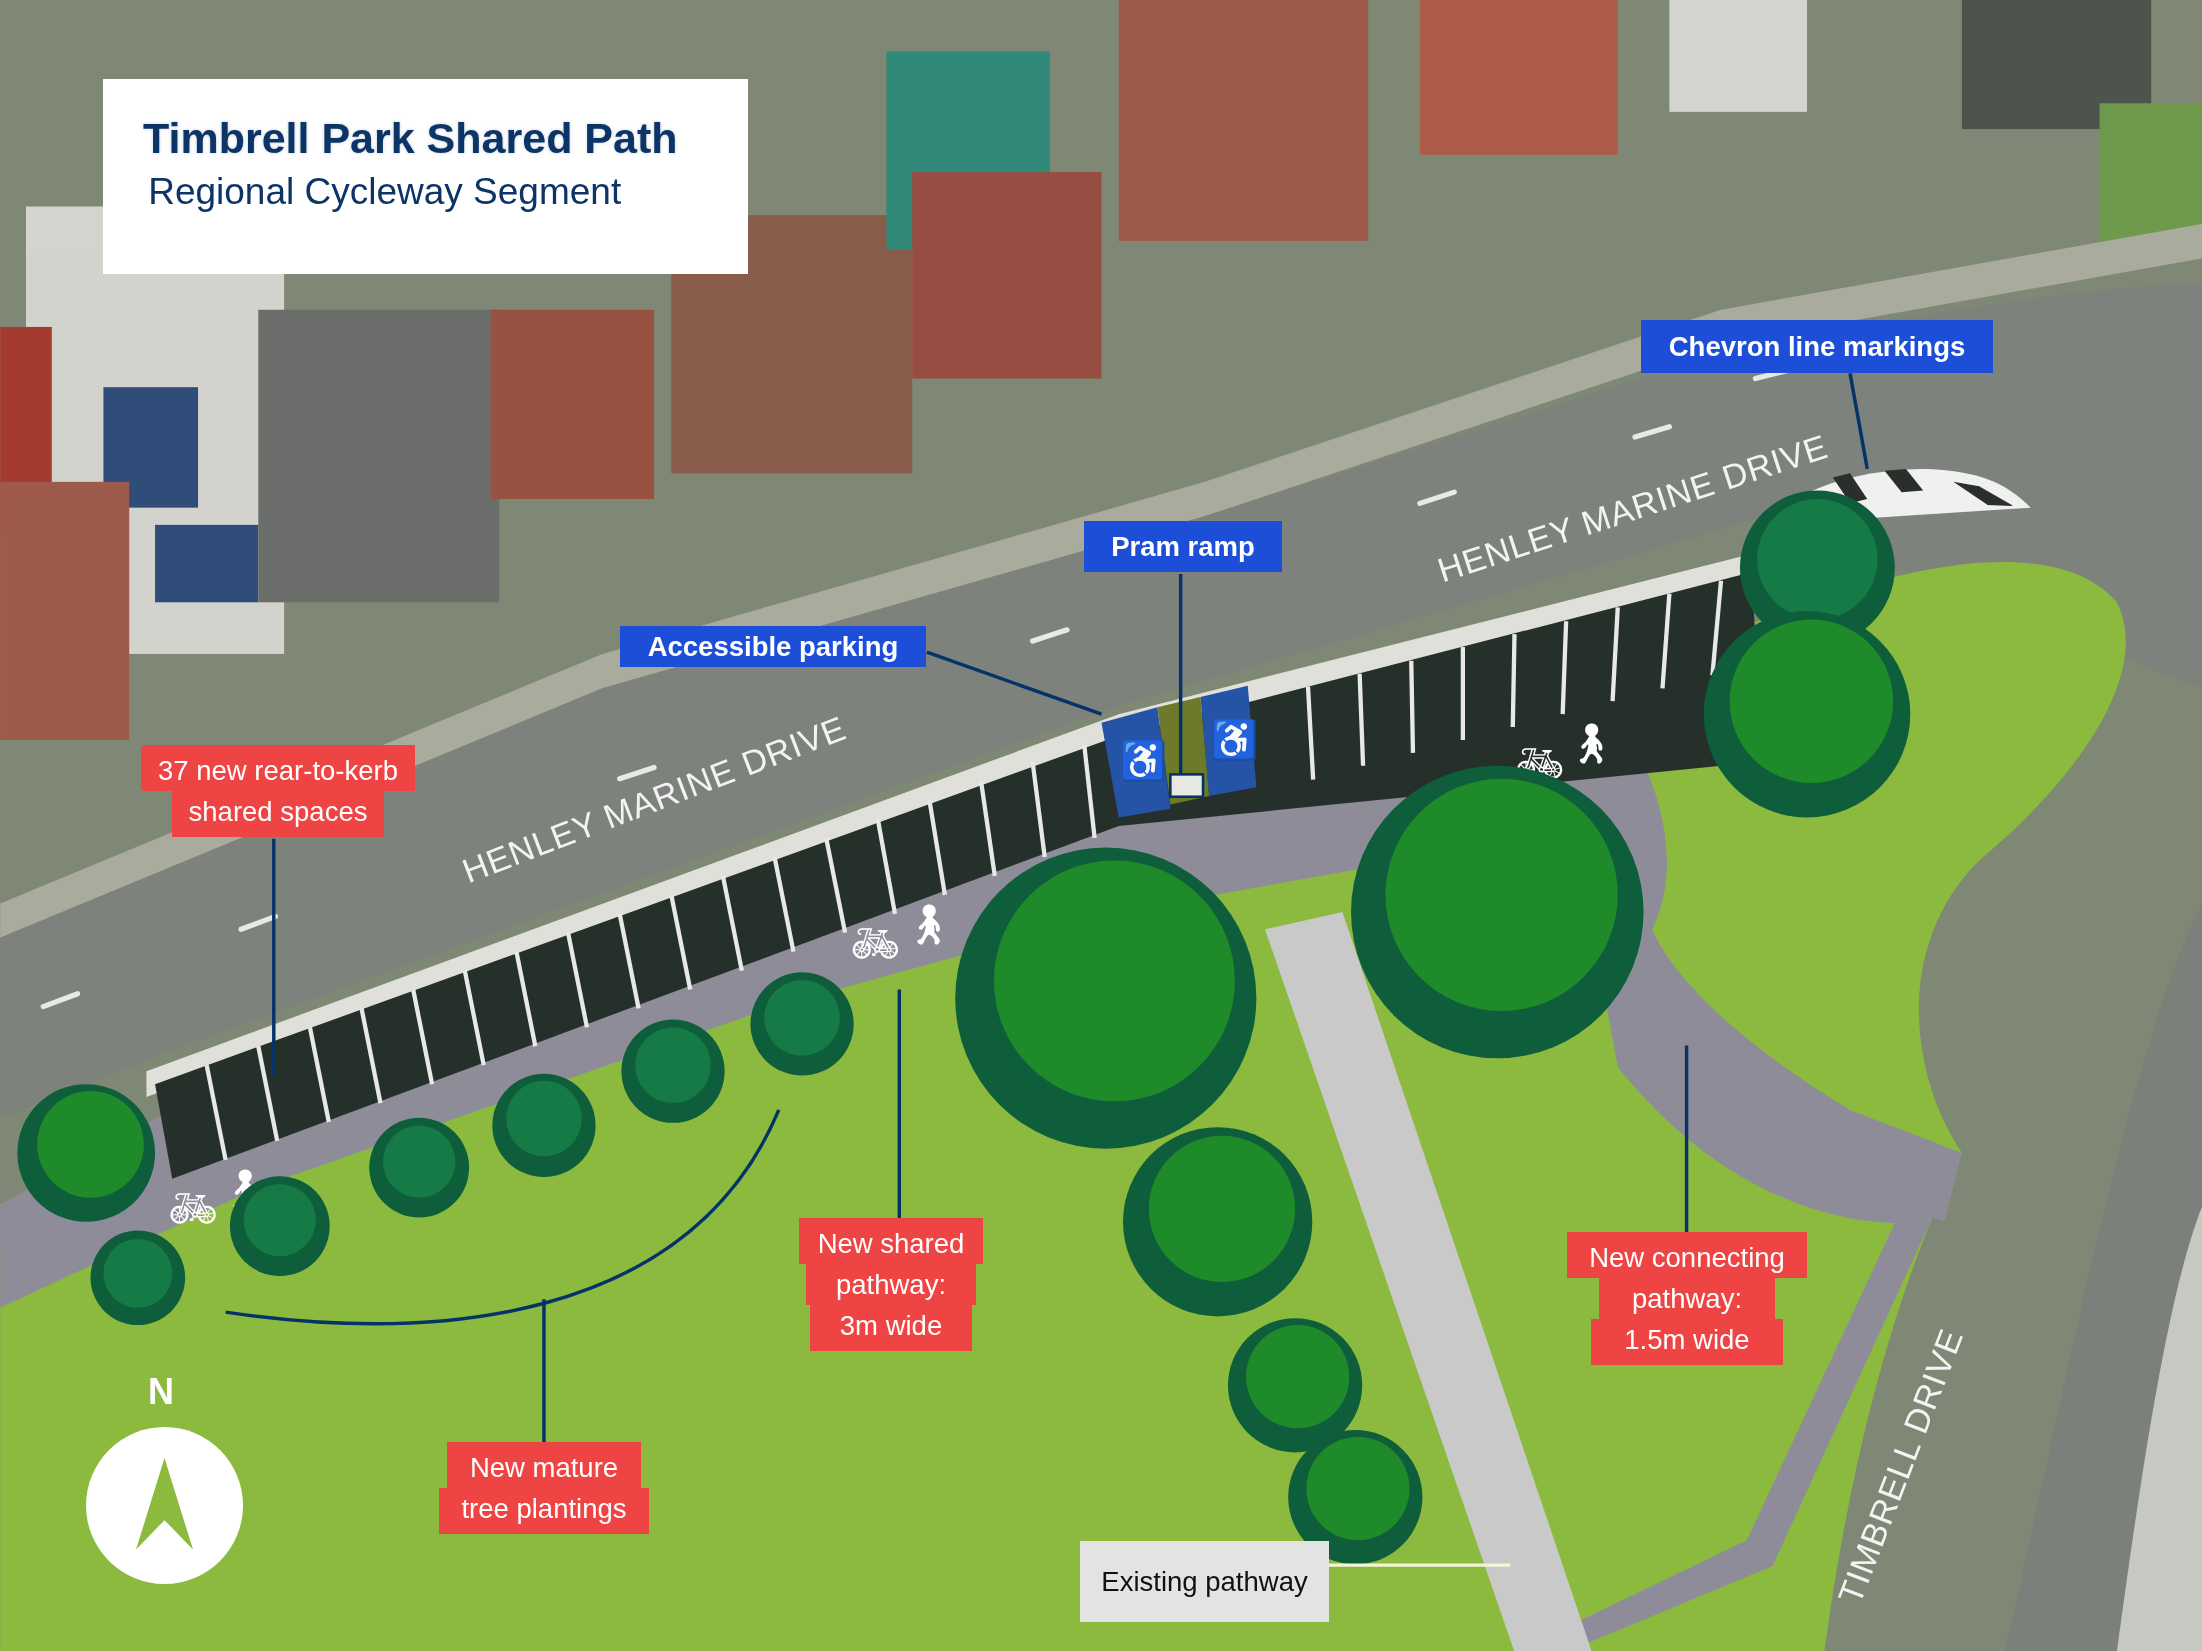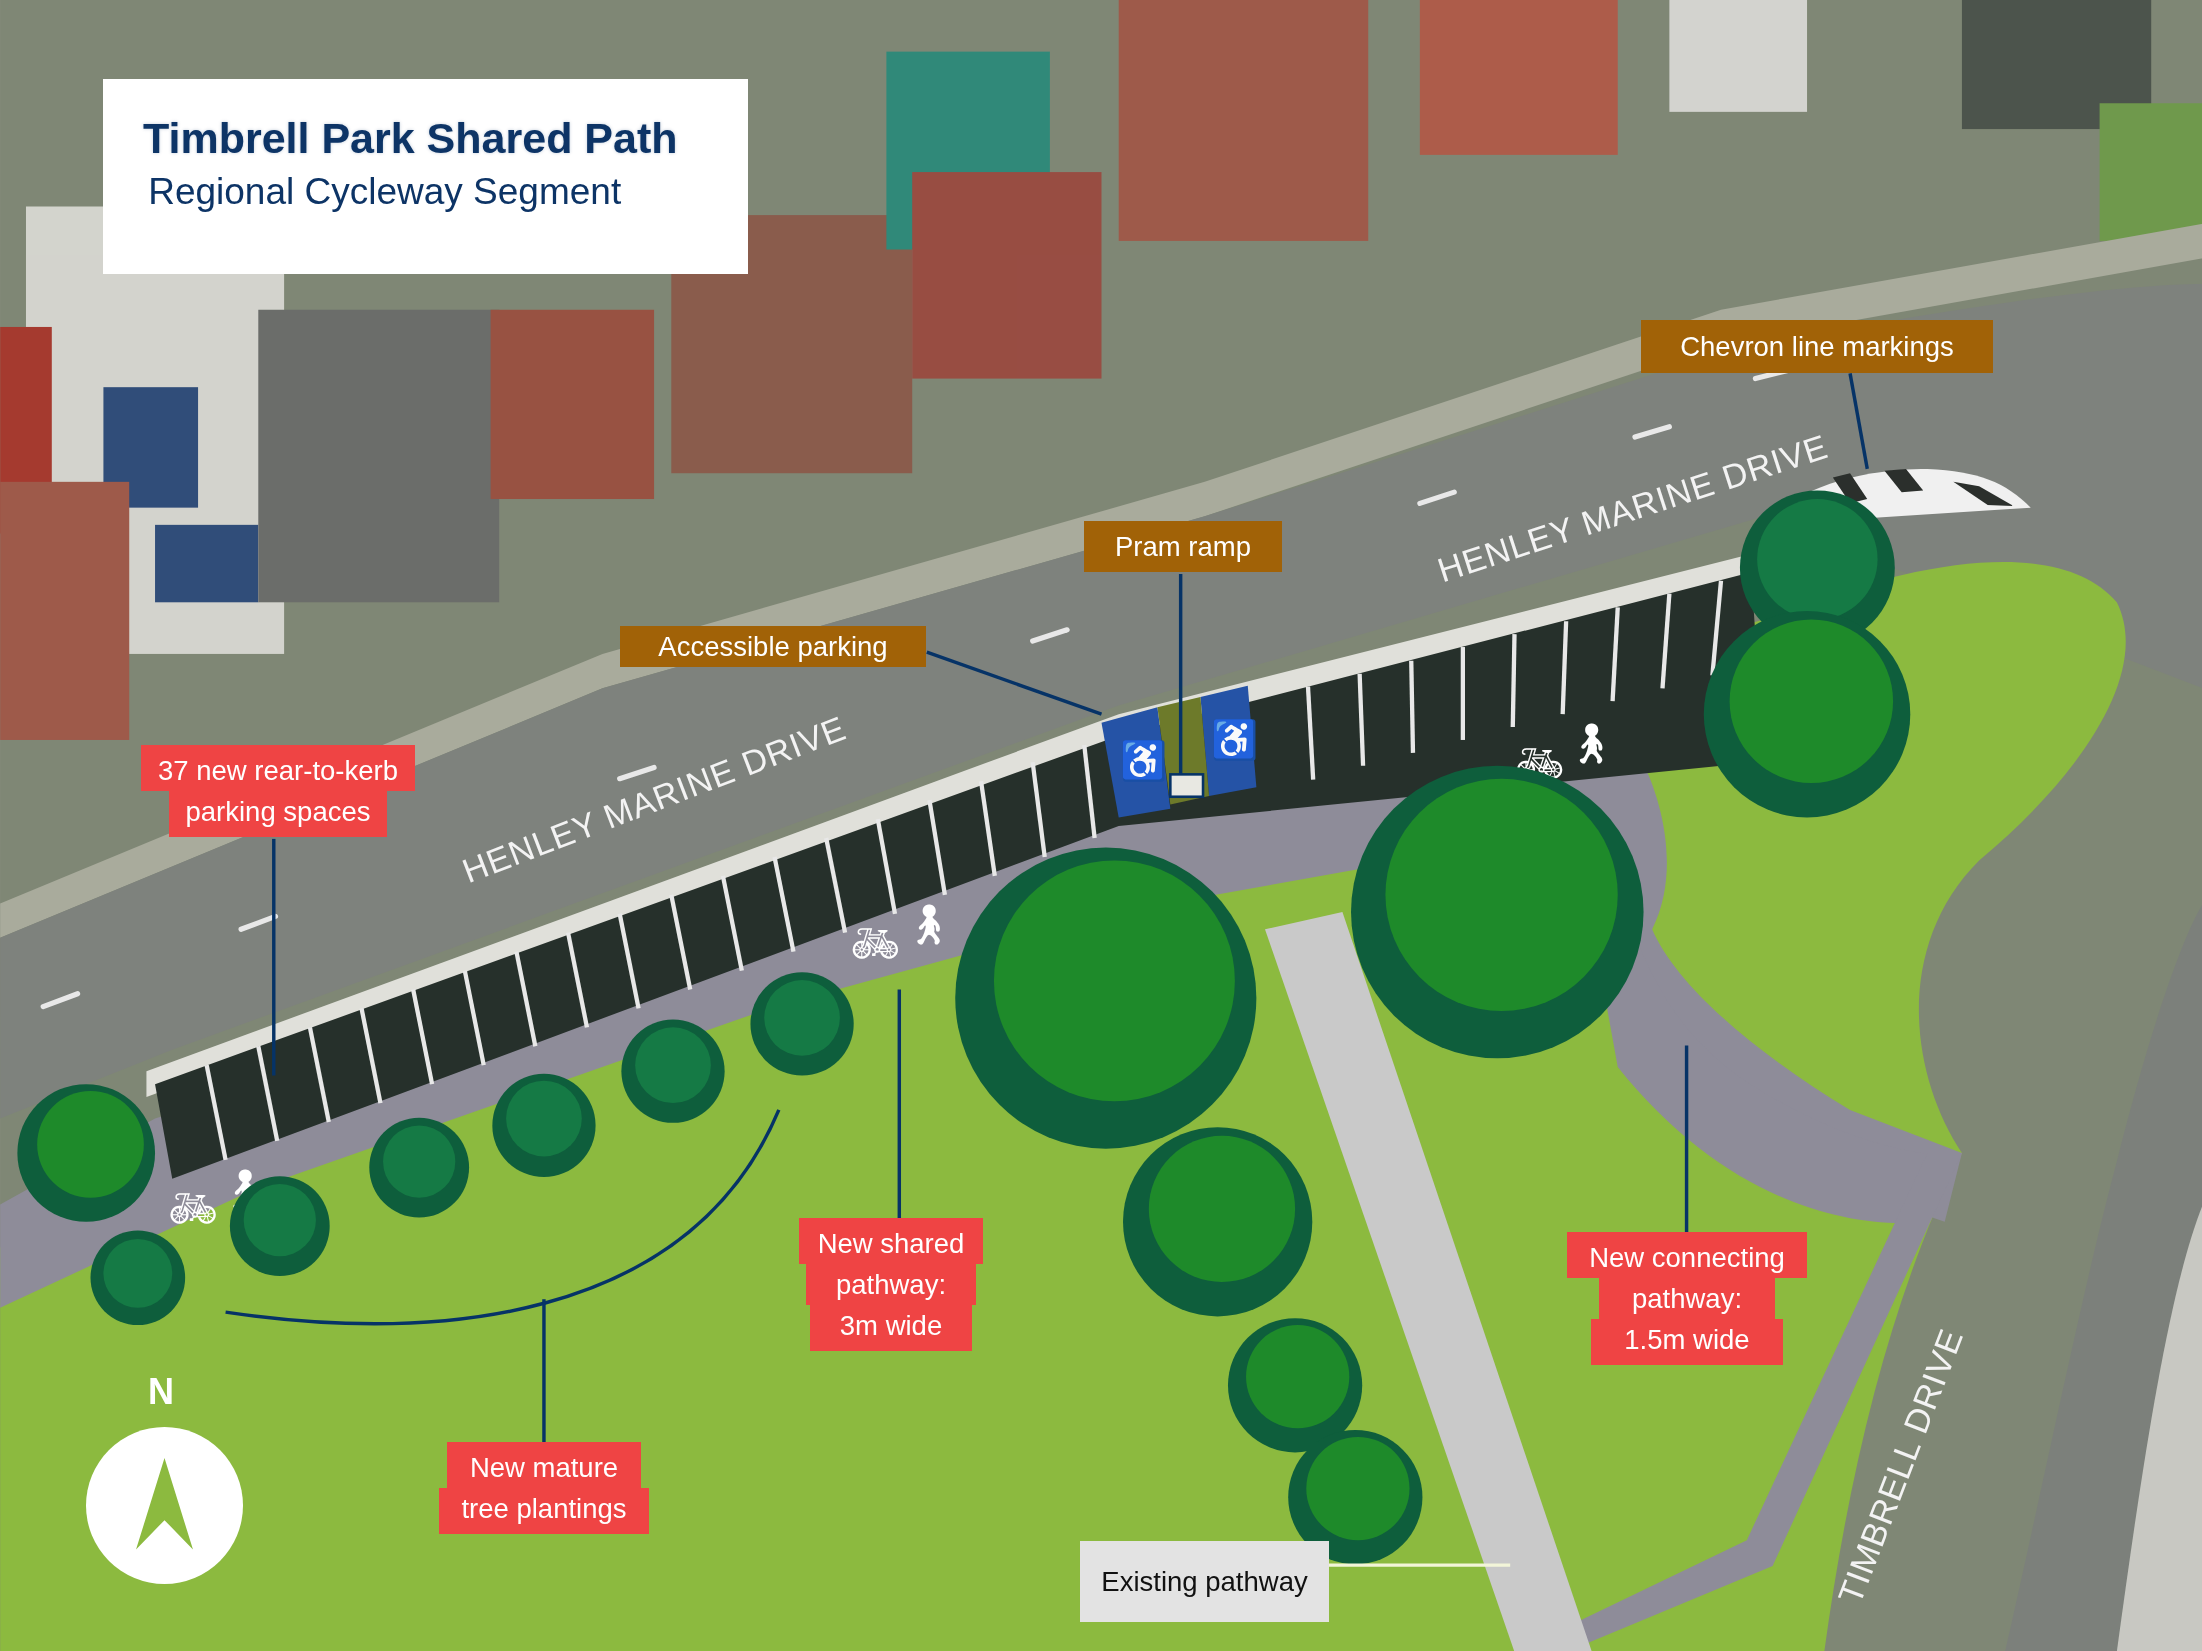--- a/index.html
+++ b/index.html
@@ -3,21 +3,21 @@
 <meta charset="utf-8">
 <style>
   html, body { margin:0; padding:0; }
   body { width:2203px; height:1652px; overflow:hidden; position:relative; font-family:"Liberation Sans", sans-serif; background:#8b8f86; }
   .map { position:absolute; left:0; top:0; width:2203px; height:1652px; }
   .title-box { position:absolute; left:103px; top:79px; width:645px; height:195px; background:#ffffff; box-sizing:border-box; padding:33px 0 0 40px; color:#0d3466; }
   .title-box .t1 { font-weight:bold; font-size:43px; line-height:52px; text-shadow:0 0 3.4px rgba(13,52,102,0.25); }
   .title-box .t2 { font-size:37px; line-height:55px; margin-left:5.2px; }
   .label { position:absolute; color:#ffffff; font-size:27.5px; line-height:41px; text-align:center; }
   .label .ln { display:block; margin:0 auto; background:#ef4444; padding:0 17px; width:max-content; }
-  .label.single { background:#a16207; padding:5.2px 22.4px; }
+  .label.single { background:#1d4ed8; padding:5.2px 22.4px;font-weight:bold; }
   .label.light { background:#e3e3e3; color:#111; padding:3.4px 20.6px; }
   .street { position:absolute; color:#f3f3f3; font-size:34px; letter-spacing:0.9px; white-space:nowrap; transform-origin:left bottom; font-weight:normal; }
   .north-n { position:absolute; left:148px; top:1371px; color:#ffffff; font-weight:bold; font-size:36px; }
   .north-circle { position:absolute; left:86px; top:1427px; width:157px; height:157px; border-radius:50%; background:#ffffff; }
   .north-circle svg { position:absolute; left:0; top:0; }
 </style>
 </head>
 <body>
 
 <svg class="map" viewBox="0 0 2560 1920" width="2203" height="1652" xmlns="http://www.w3.org/2000/svg">
@@ -213,21 +213,21 @@
 <div class="label single" style="left:1084px; top:521px; width:198px; box-sizing:border-box; padding:5.2px 0;">
   <span>Pram ramp</span>
 </div>
 
 <div class="label single" style="left:620px; top:626px; width:306px; box-sizing:border-box; padding:0 0;">
   <span>Accessible parking</span>
 </div>
 
 <div class="label" style="left:116px; top:745px; width:324px;">
   <span class="ln" style="padding:5.2px 17px 0;">37 new rear-to-kerb</span>
-  <span class="ln" style="padding:0 17px 5.2px;">parking spaces</span>
+  <span class="ln" style="padding:0 17px 5.2px;">shared spaces</span>
 </div>
 
 <div class="label" style="left:796px; top:1218px; width:190px;">
   <span class="ln" style="padding:5.2px 19px 0;">New shared</span>
   <span class="ln" style="padding:0 30px;">pathway:</span>
   <span class="ln" style="padding:0 30px 5.2px;">3m wide</span>
 </div>
 
 <div class="label" style="left:1553px; top:1232px; width:268px;">
   <span class="ln" style="padding:5.2px 22.4px 0;">New connecting</span>

